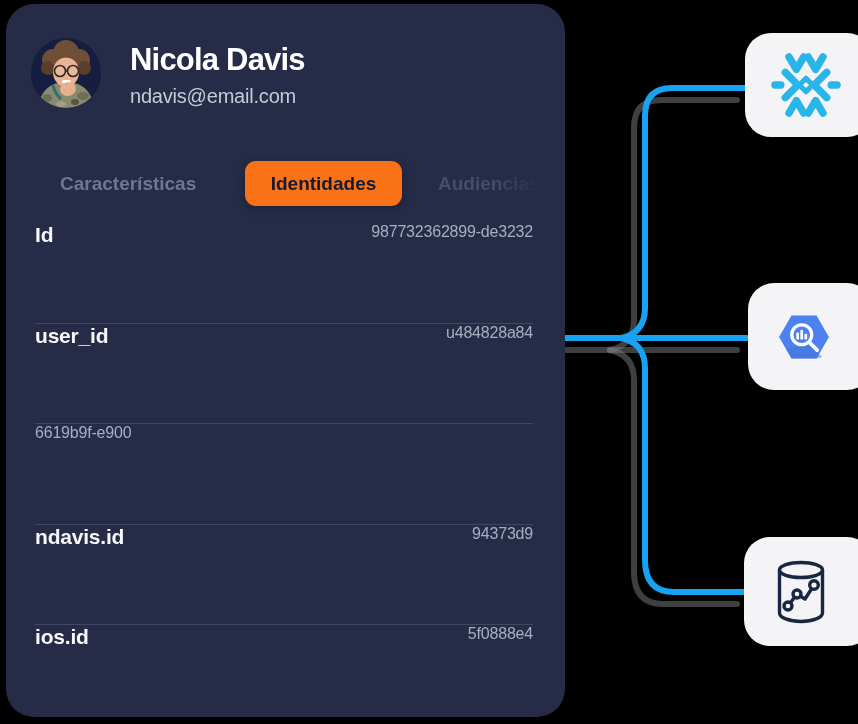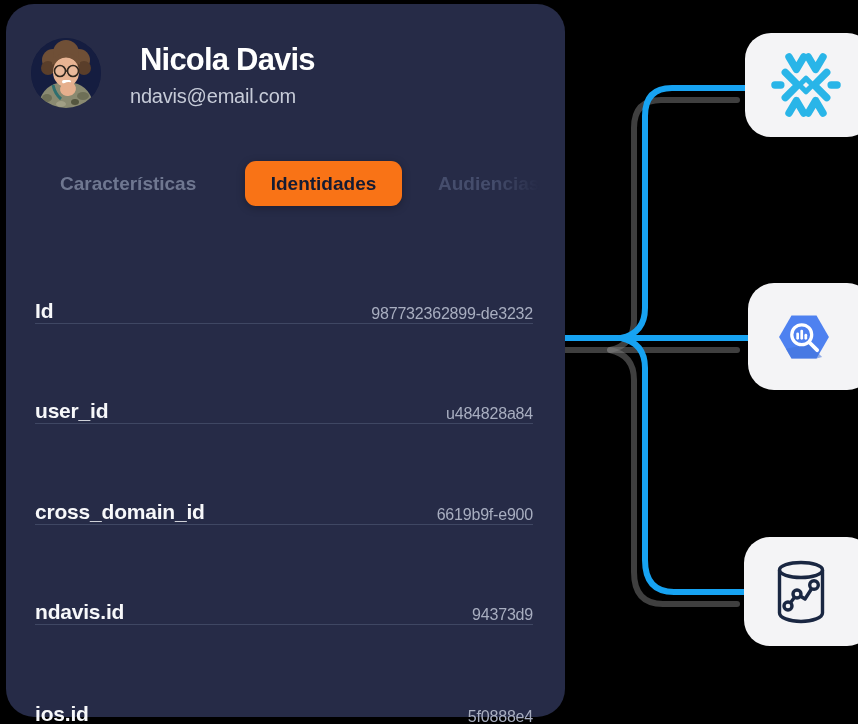--- a/index.html
+++ b/index.html
@@ -20,21 +20,21 @@
     z-index:2;
   }
   .avatar{
     position:absolute;left:25px;top:34px;
     width:70px;height:70px;border-radius:50%;
     overflow:hidden;background:#151d40;
   }
   .name{
     position:absolute;left:124px;top:38px;
     color:#ffffff;font-size:31px;font-weight:700;
-    letter-spacing:-0.8px;white-space:nowrap;margin-left:10px;
+    letter-spacing:-0.8px;white-space:nowrap;
   }
   .email{
     position:absolute;left:124px;top:81px;
     color:#c6cbd8;font-size:20px;font-weight:400;
     letter-spacing:-0.2px;white-space:nowrap;
   }
 
   
   .tabs{position:absolute;left:0;top:157px;width:100%;height:45px;}
   .tab{
@@ -50,21 +50,21 @@
   .tab-disabled{
     left:409px;color:#454d6c;
     -webkit-mask-image:linear-gradient(90deg,#000 55%,transparent 100%);
             mask-image:linear-gradient(90deg,#000 55%,transparent 100%);
   }
 
   
   .rows{position:absolute;left:29px;right:32px;top:219px;}
   .row{
     height:100.5px;box-sizing:border-box;
-    display:flex;justify-content:space-between;align-items:flex-end;
+    display:flex;justify-content:space-between;align-items:flex-start;
     border-bottom:1.5px solid #3f4763;
     gap:16px;
   }
   .row:last-child{border-bottom:none;}
   .row-label{color:#f7f8fa;font-size:21px;font-weight:700;letter-spacing:-0.2px;}
   .row-value{color:#a8aec0;font-size:16px;font-weight:400;letter-spacing:-0.2px;}
 
   
   .connectors{position:absolute;left:0;top:0;z-index:1;pointer-events:none;}
   .dest-card{
@@ -136,21 +136,20 @@
   <div class="rows">
     <div class="row">
       <span class="row-label">Id</span>
       <span class="row-value">987732362899-de3232</span>
     </div>
     <div class="row">
       <span class="row-label">user_id</span>
       <span class="row-value">u484828a84</span>
     </div>
     <div class="row">
-      <span class="row-label">cross_domain_id</span>
       <span class="row-value">6619b9f-e900</span>
     </div>
     <div class="row">
       <span class="row-label">ndavis.id</span>
       <span class="row-value">94373d9</span>
     </div>
     <div class="row">
       <span class="row-label">ios.id</span>
       <span class="row-value">5f0888e4</span>
     </div>

